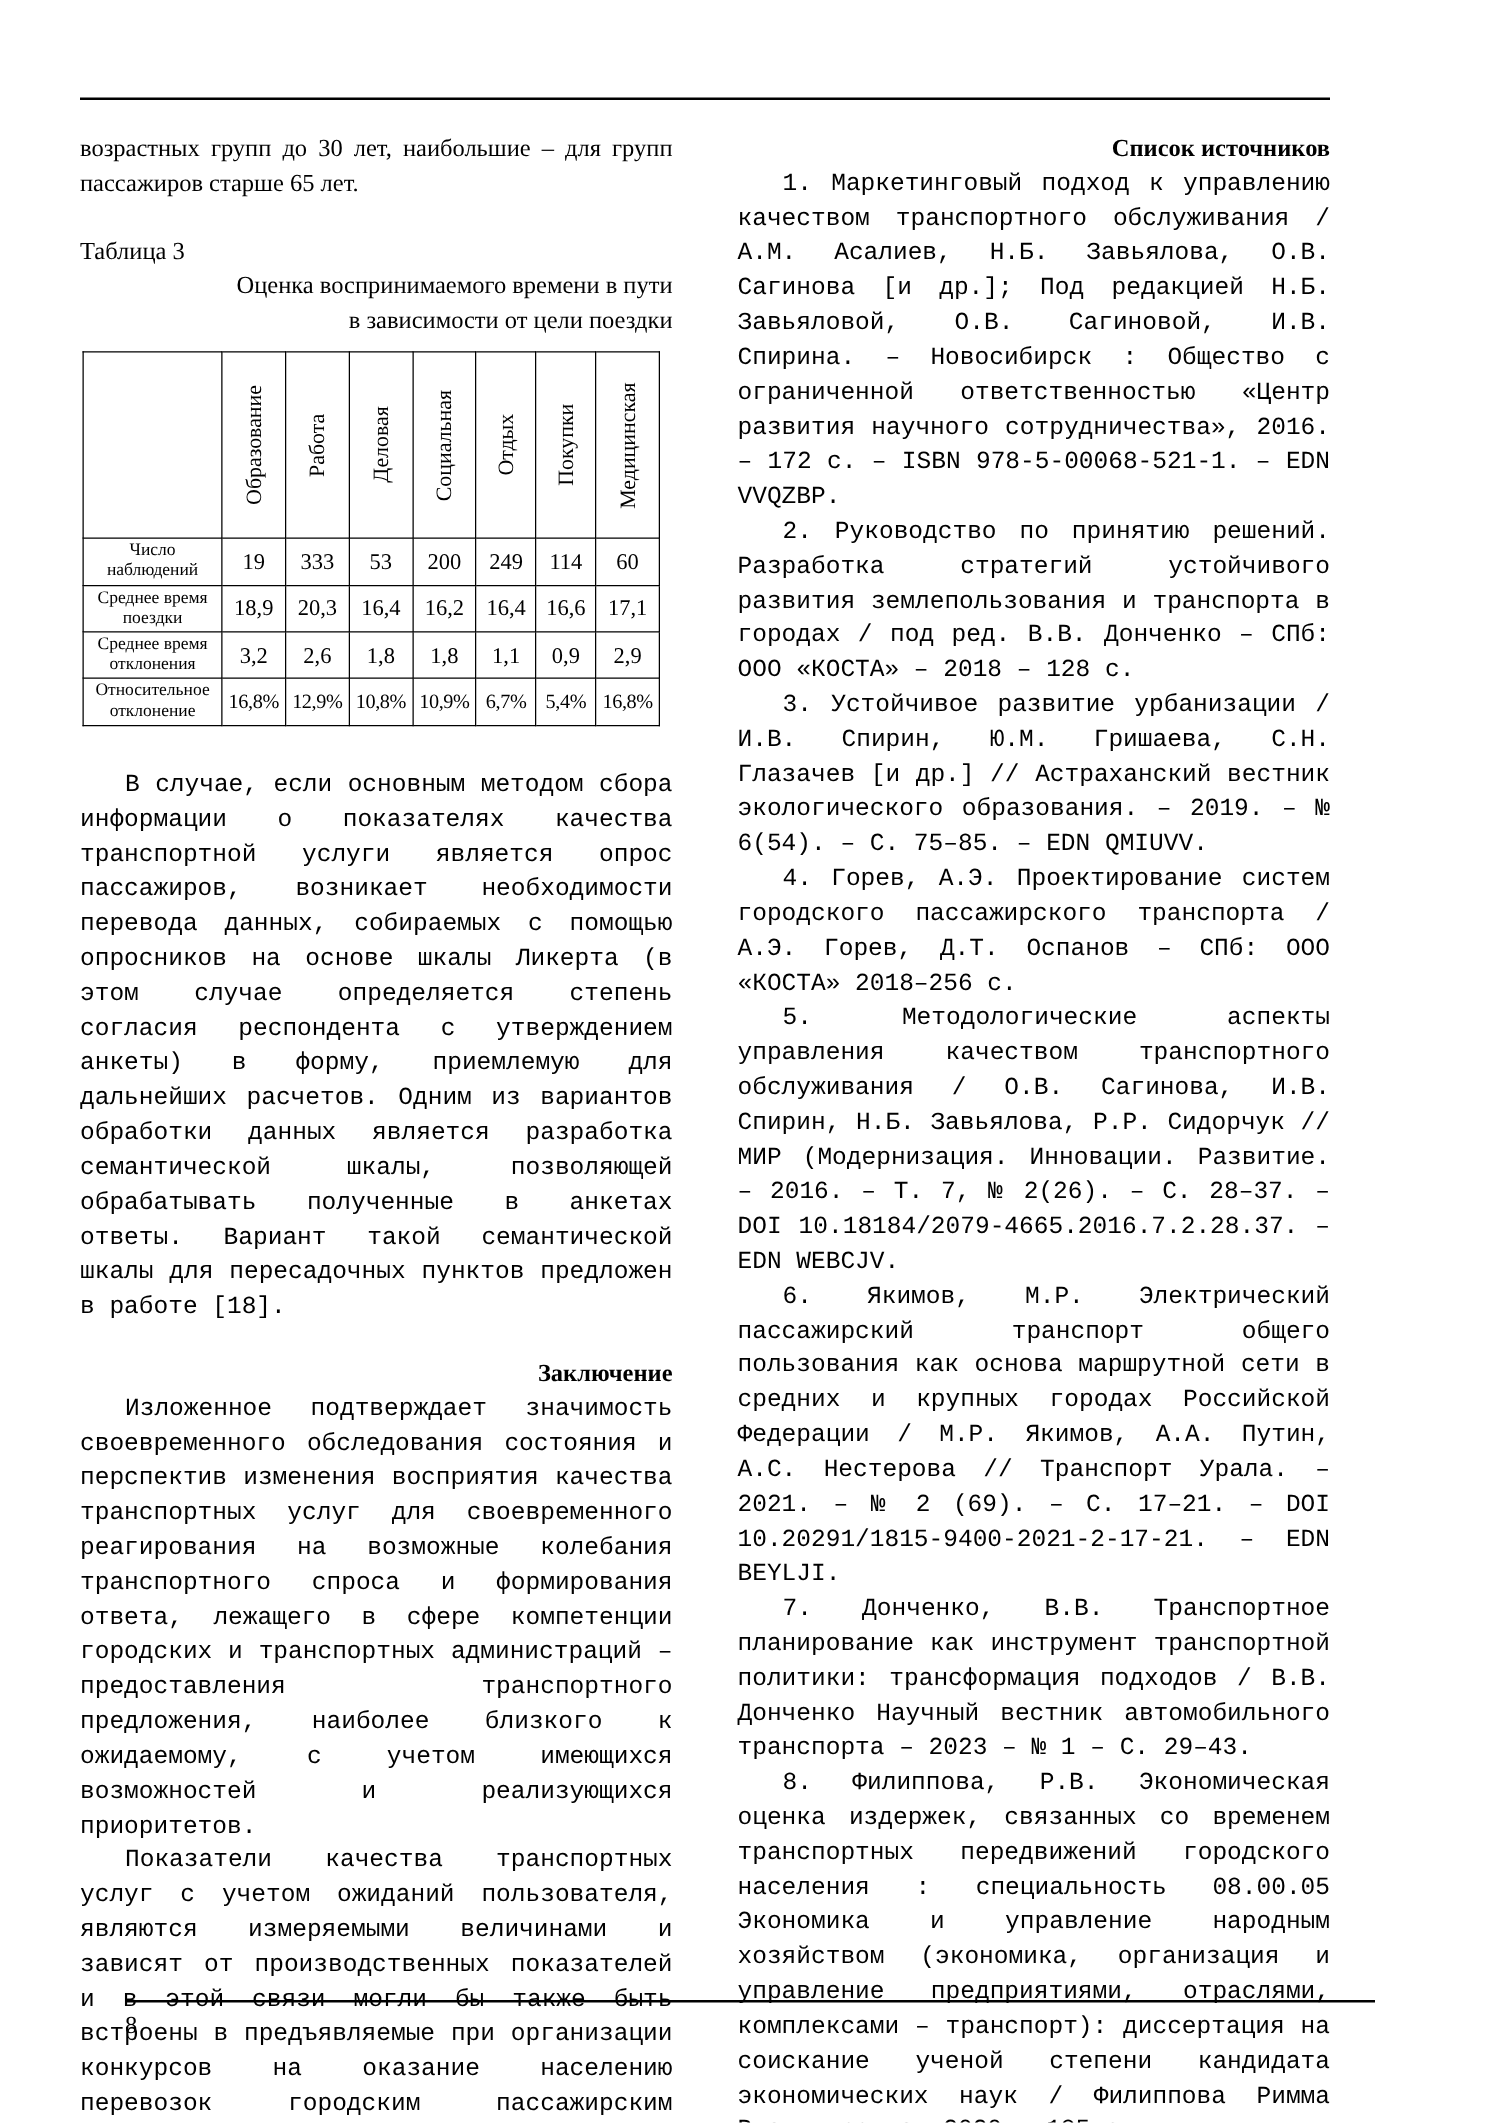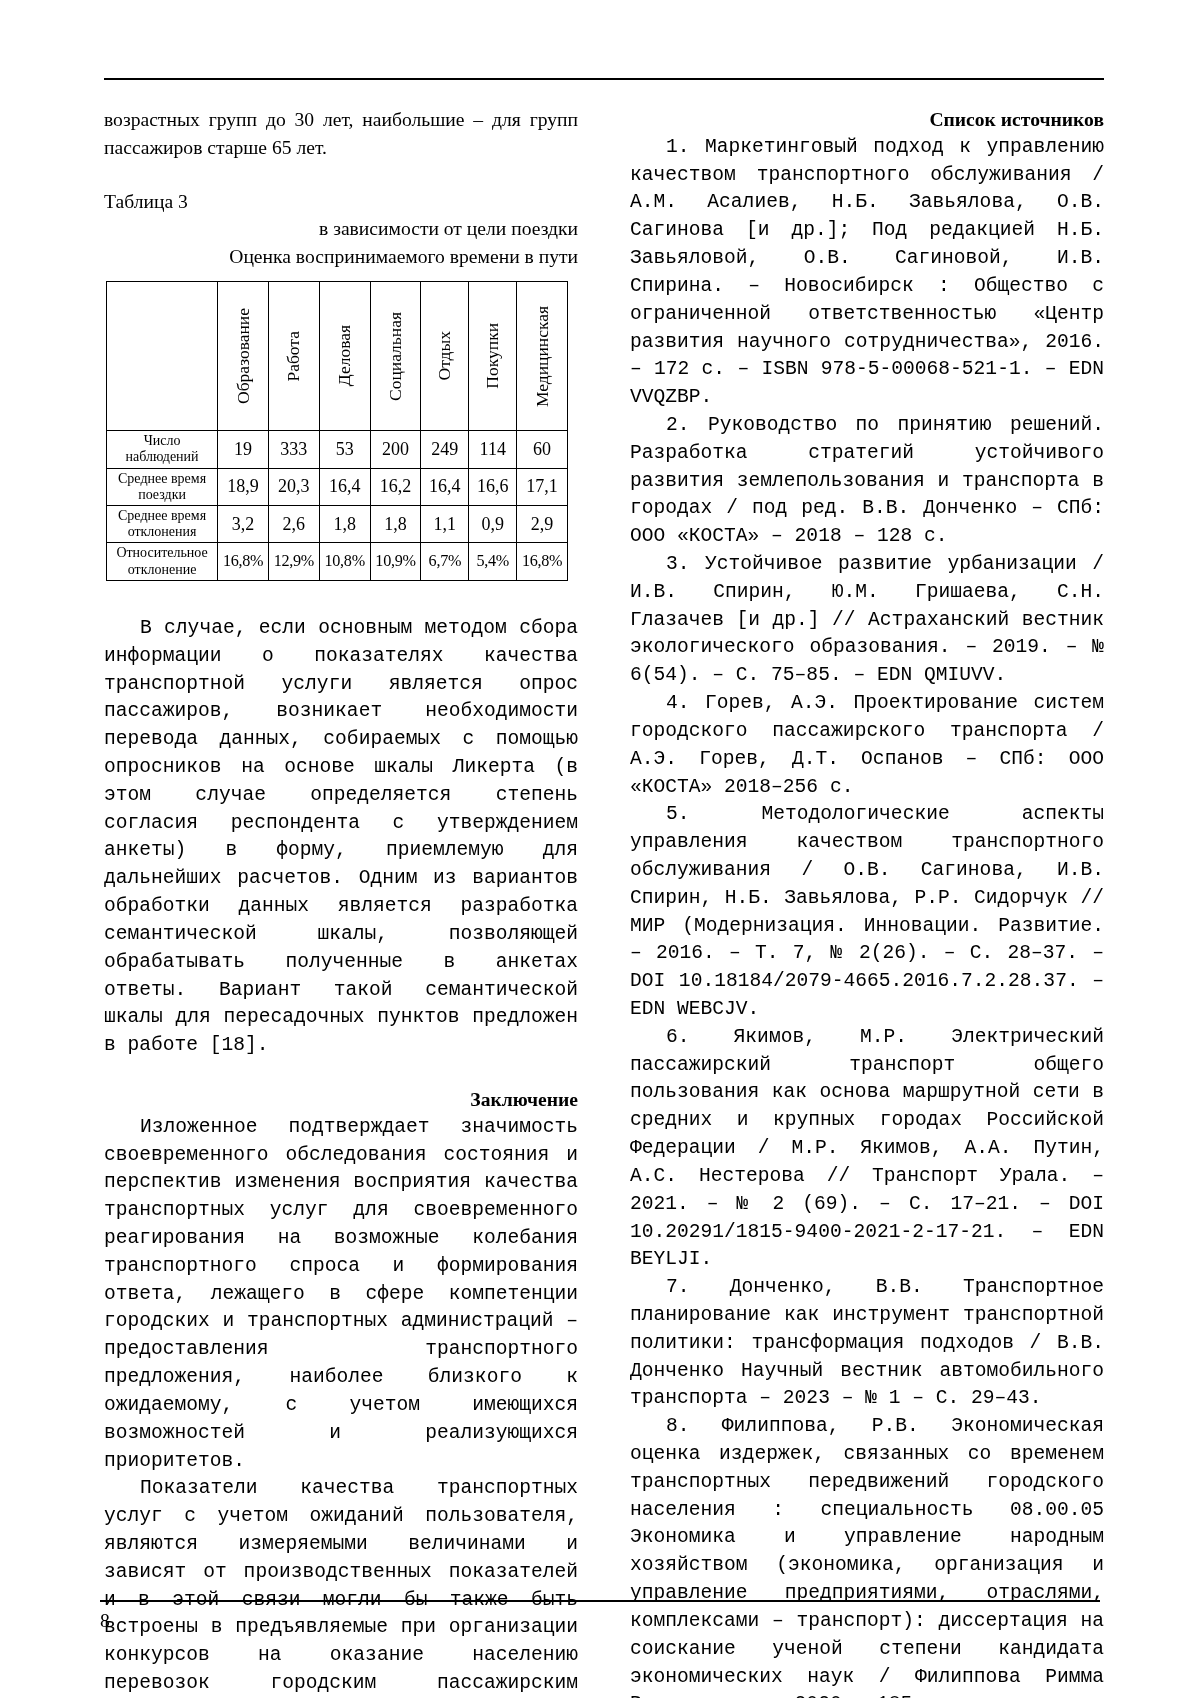--- a/index.html
+++ b/index.html
@@ -11,21 +11,21 @@
     height: 1698px;
     background: #ffffff;
     font-family: "Liberation Serif", serif;
     color: #000000;
   }
   .page {
     position: relative;
     width: 1200px;
     height: 1698px;
     box-sizing: border-box;
-    padding: 78px 100px 0 104px;
+    padding: 78px 100px 0 64px;
   }
   .rule-top {
     border-top: 2px solid #000;
     width: 1000px;
     margin: 0 0 26px 0;
   }
   .columns {
     display: flex;
     gap: 52px;
     width: 1000px;
@@ -135,22 +135,22 @@
 
   <div class="columns">
 
     <div class="col">
 
       <p>возрастных групп до 30 лет, наибольшие – для групп пассажиров старше 65 лет.</p>
 
       <div class="spacer-m"></div>
 
       <p class="right">Таблица 3</p>
+      <p class="center">Оценка воспринимаемого времени в пути</p>
       <p class="center">в зависимости от цели поездки</p>
-      <p class="center">Оценка воспринимаемого времени в пути</p>
 
       <table class="data">
         <thead>
           <tr>
             <th class="rowhead"></th>
             <th class="vert">
                 <div class="vert-inner">Образование</div>
               </th>
             <th class="vert">
                 <div class="vert-inner">Работа</div>

